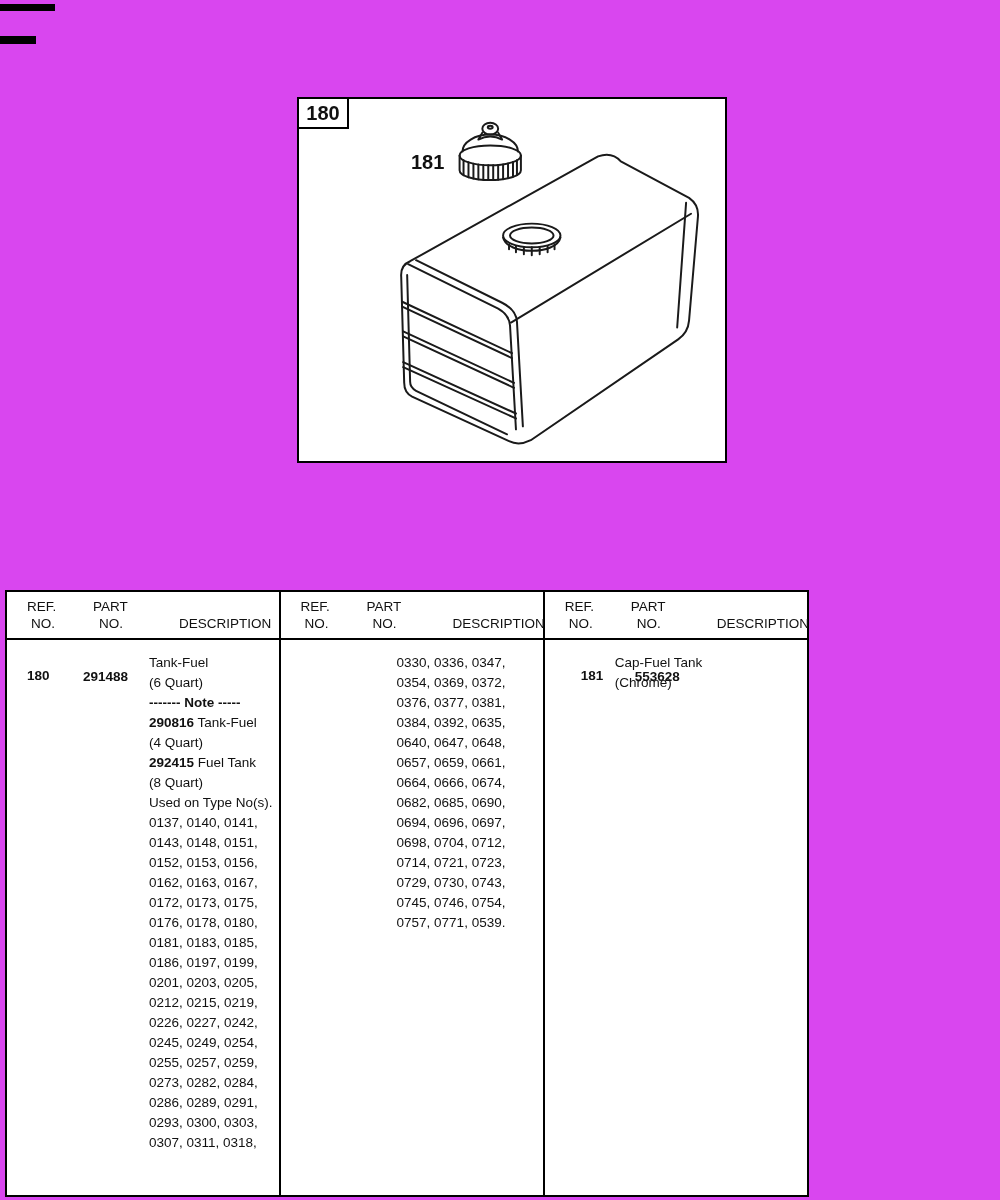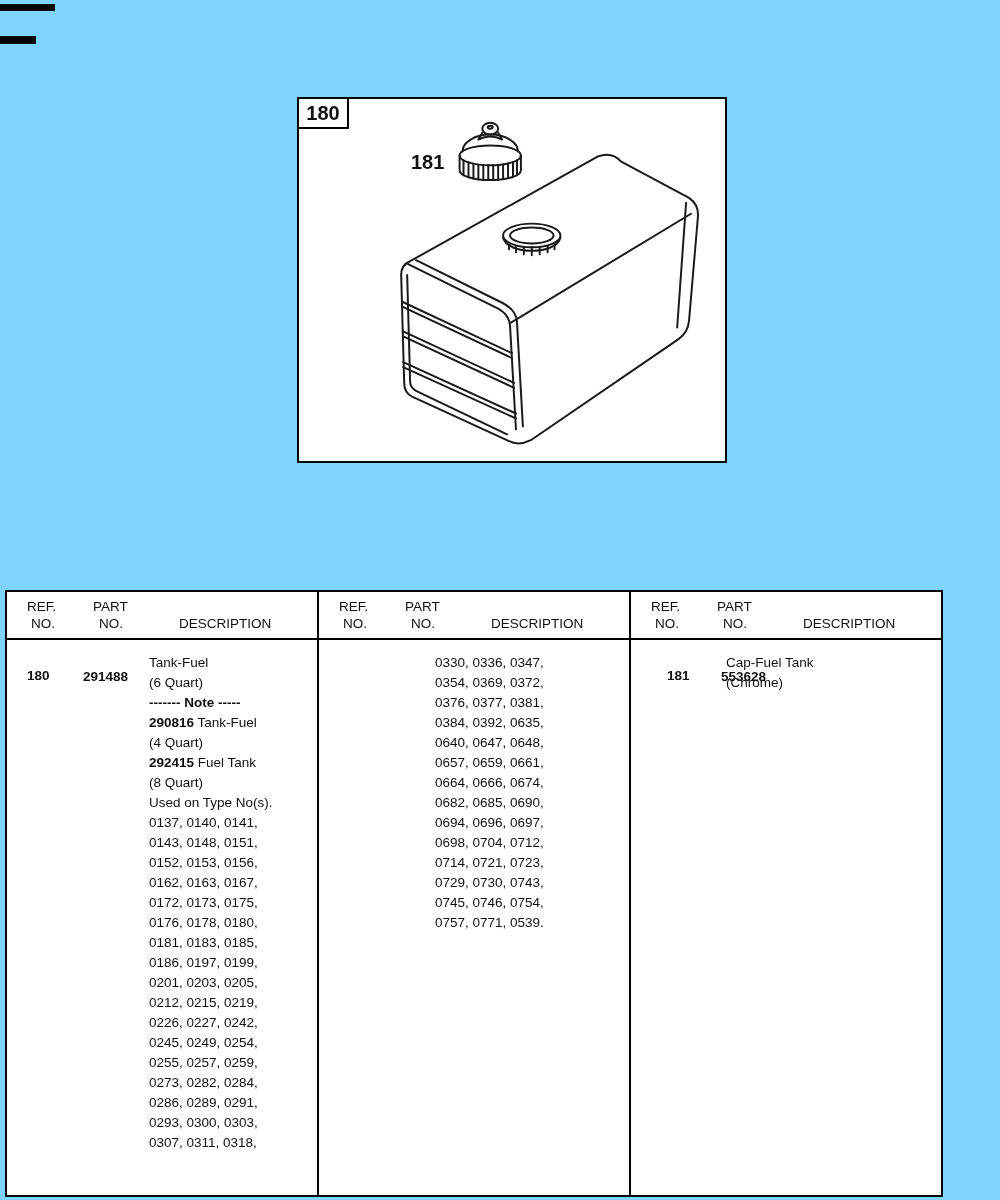--- a/index.html
+++ b/index.html
@@ -1,51 +1,51 @@
 <!DOCTYPE html>
 <html><head>
 <meta charset="utf-8">
 <style>
   html,body{margin:0;padding:0;background:#fff}
-  .page{position:relative;width:1000px;height:1200px;background:#7dd3fc;overflow:hidden;
+  .page{position:relative;width:1000px;height:1200px;background:#d946ef;overflow:hidden;
         font-family:"Liberation Sans",sans-serif;color:#111;}
   .artifact{position:absolute;background:#000}
   .a1{left:0;top:4px;width:55px;height:7px}
   .a2{left:0;top:36px;width:36px;height:8px}
 
   
   .diagram-box{position:absolute;left:297px;top:97px;width:430px;height:366px;
                border:2px solid #000;box-sizing:border-box;background:#fff}
   .ref-box{position:absolute;left:-2px;top:-2px;width:52px;height:32px;border:2px solid #000;
            box-sizing:border-box;display:flex;align-items:center;justify-content:center;
            font-weight:bold;font-size:20px;background:#fff}
   .cap-label{position:absolute;left:112px;top:52px;font-weight:bold;font-size:20px}
   .tank-svg{position:absolute;left:0;top:0}
 
   
-  .parts-table{position:absolute;left:5px;top:590px;width:938px;height:607px;
+  .parts-table{position:absolute;left:5px;top:590px;width:804px;height:607px;
                border:2px solid #000;box-sizing:border-box;display:flex;background:#fff}
   .col{flex:1;position:relative;border-right:2px solid #000;box-sizing:border-box}
   .col:last-child{border-right:none}
   .col-header{position:relative;height:46px;border-bottom:2px solid #000}
   .h{position:absolute;font-size:13.5px;white-space:nowrap}
   .h-ref1{left:20px;top:7px}
   .h-ref2{left:24px;top:24px}
   .h-part1{left:86px;top:7px}
   .h-part2{left:92px;top:24px}
   .h-desc{left:172px;top:24px}
   .col-body{position:relative;font-size:13.5px;line-height:20px}
   .refnum{position:absolute;left:20px;top:13px;font-weight:bold}
   .partnum{position:absolute;left:76px;top:14px;font-weight:bold}
   .desc{margin:13px 6px 0 142px;white-space:nowrap}
   .desc div{white-space:nowrap}
   .col-2 .desc{margin-left:116px}
   .col-3 .refnum{left:36px}
   .col-3 .partnum{left:90px}
-  .col-3 .desc{margin-left:95px}
+  .col-3 .desc{margin-left:70px}
   .bold{font-weight:bold}
 </style>
 </head>
 <body>
 
 <div class="page">
 
   <div class="artifact a1"></div>
   <div class="artifact a2"></div>
 

